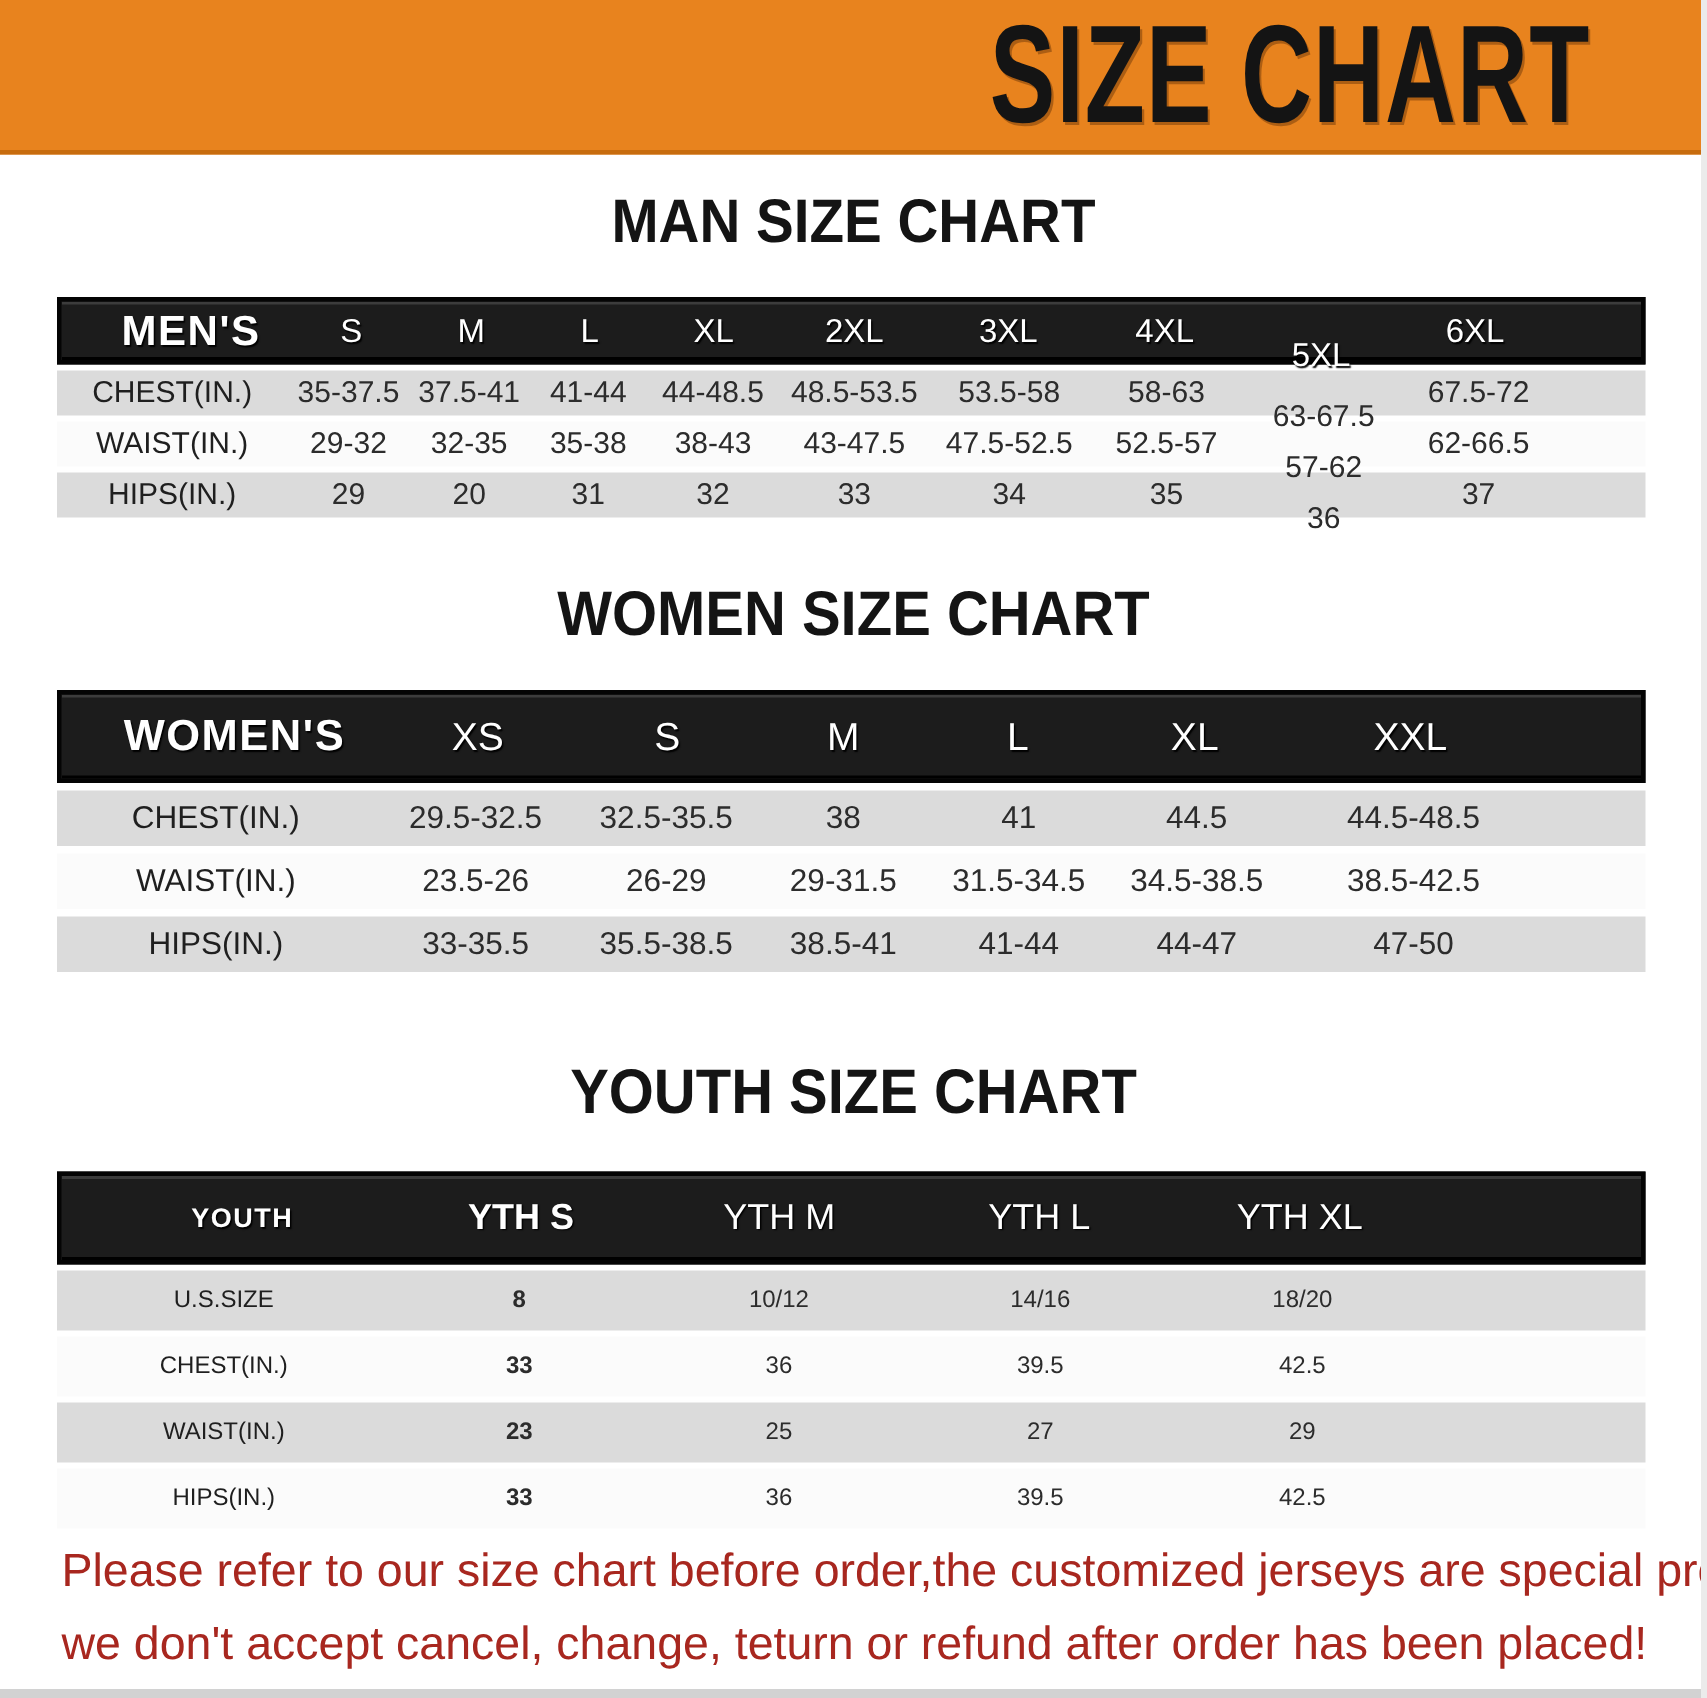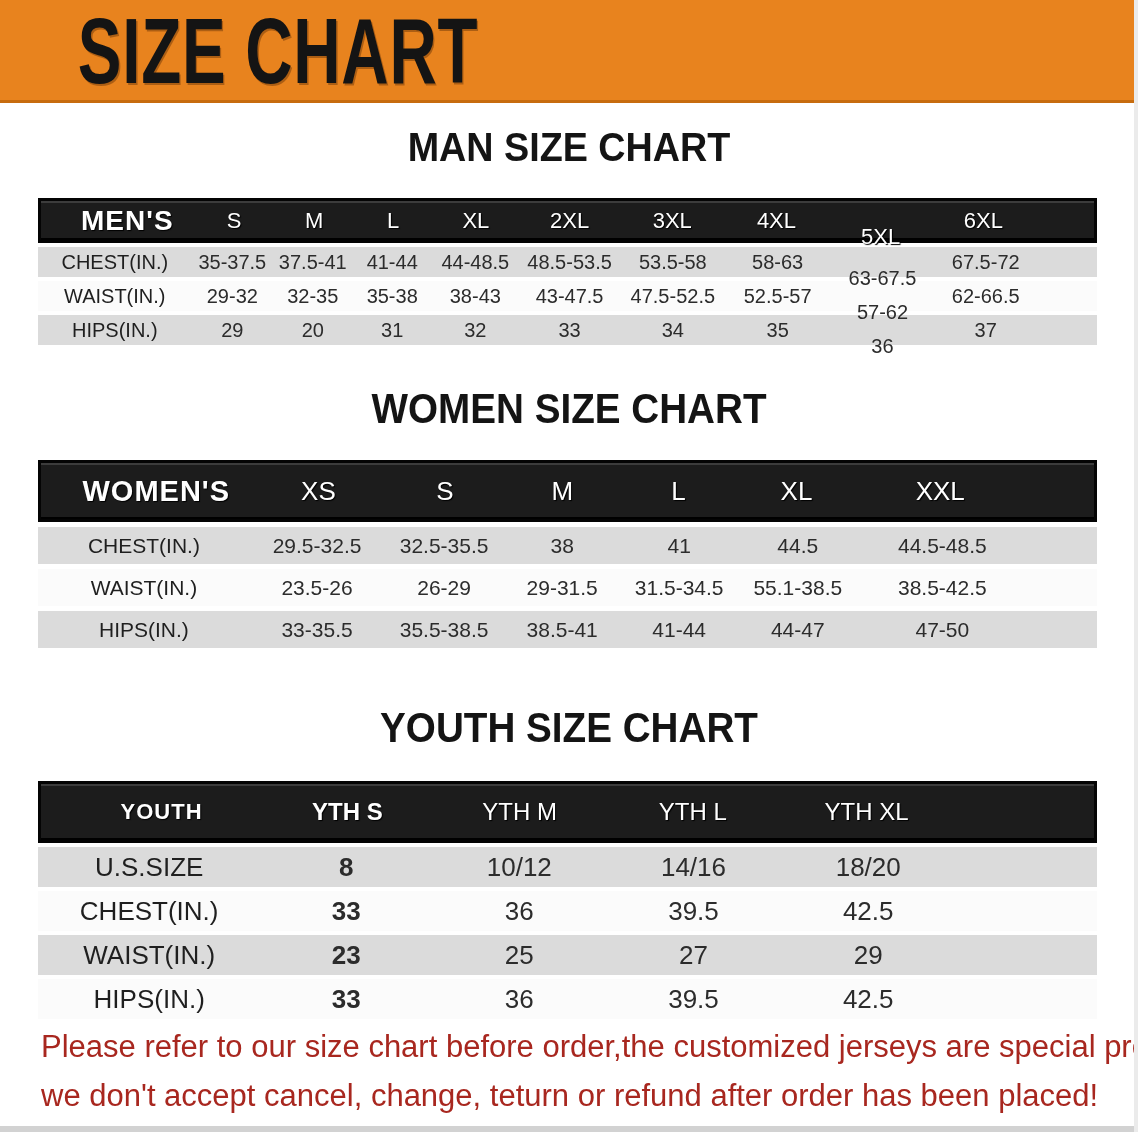--- a/index.html
+++ b/index.html
@@ -8,21 +8,21 @@
     font-family: "Liberation Sans", sans-serif;
     background: #ffffff;
     position: relative;
     overflow: hidden;
   }
   
   .banner {
     width: 100%; height: 103px;
     background: #e8831e;
     border-bottom: 3px solid #c76c0e;
-    display: flex; align-items: center; justify-content: flex-start;
+    display: flex; align-items: center; justify-content: flex-end;
   }
   .banner-title {
     font-size: 91px; font-weight: 800; color: #141414;
     line-height: 1; letter-spacing: 1px;
     transform: scaleX(0.72) scaleY(1.02);
     text-shadow: 2px 2px 0 rgba(60,25,0,0.35);
     white-space: nowrap;
   }
   
   .section-heading {
@@ -45,32 +45,32 @@
   }
   .men   .thead { height: 45px; }
   .women .thead { height: 62px; }
   .youth .thead { height: 62px; }
   .corner-label {
     font-weight: 800; letter-spacing: 1px; padding-left: 20px;
     text-shadow: 1px 1px 1px #000;
   }
   .men   .corner-label { font-size: 28px; }
   .women .corner-label { font-size: 29px; }
-  .youth .corner-label { font-size: 22px; }
+  .youth .corner-label { font-size: 18px; }
   .hcell { text-align: center; font-weight: 400; text-shadow: 1px 1px 1px #000; }
   .men   .hcell { font-size: 22px; }
   .women .hcell { font-size: 26px; }
   .youth .hcell { font-size: 24px; }
   .trow {
     display: flex; align-items: center;
     color: #2c2c2c;
   }
   .men   .trow { height: 30px; margin-top: 4px; font-size: 20px; }
   .women .trow { height: 37px; margin-top: 5px; font-size: 21px; }
-  .youth .trow { height: 40px; margin-top: 4px; font-size: 26px; }
+  .youth .trow { height: 40px; margin-top: 4px; font-size: 16px; }
   .trow.gray  { background: #dbdbdb; }
   .trow.white { background: #fbfbfb; }
   .cell { text-align: center; }
   .row-label { color: #1f1f1f; }
   
   .men .cell:nth-child(1)  { width: 14.5%; }
   .men .cell:nth-child(2)  { width: 7.7%; }
   .men .cell:nth-child(3)  { width: 7.5%; }
   .men .cell:nth-child(4)  { width: 7.5%; }
   .men .cell:nth-child(5)  { width: 8.2%; }
@@ -189,21 +189,21 @@
     <div class="cell">41</div>
     <div class="cell">44.5</div>
     <div class="cell">44.5-48.5</div>
   </div>
   <div class="trow white">
     <div class="cell row-label">WAIST(IN.)</div>
     <div class="cell">23.5-26</div>
     <div class="cell">26-29</div>
     <div class="cell">29-31.5</div>
     <div class="cell">31.5-34.5</div>
-    <div class="cell">55.1-38.5</div>
+    <div class="cell">34.5-38.5</div>
     <div class="cell">38.5-42.5</div>
   </div>
   <div class="trow gray">
     <div class="cell row-label">HIPS(IN.)</div>
     <div class="cell">33-35.5</div>
     <div class="cell">35.5-38.5</div>
     <div class="cell">38.5-41</div>
     <div class="cell">41-44</div>
     <div class="cell">44-47</div>
     <div class="cell">47-50</div>

